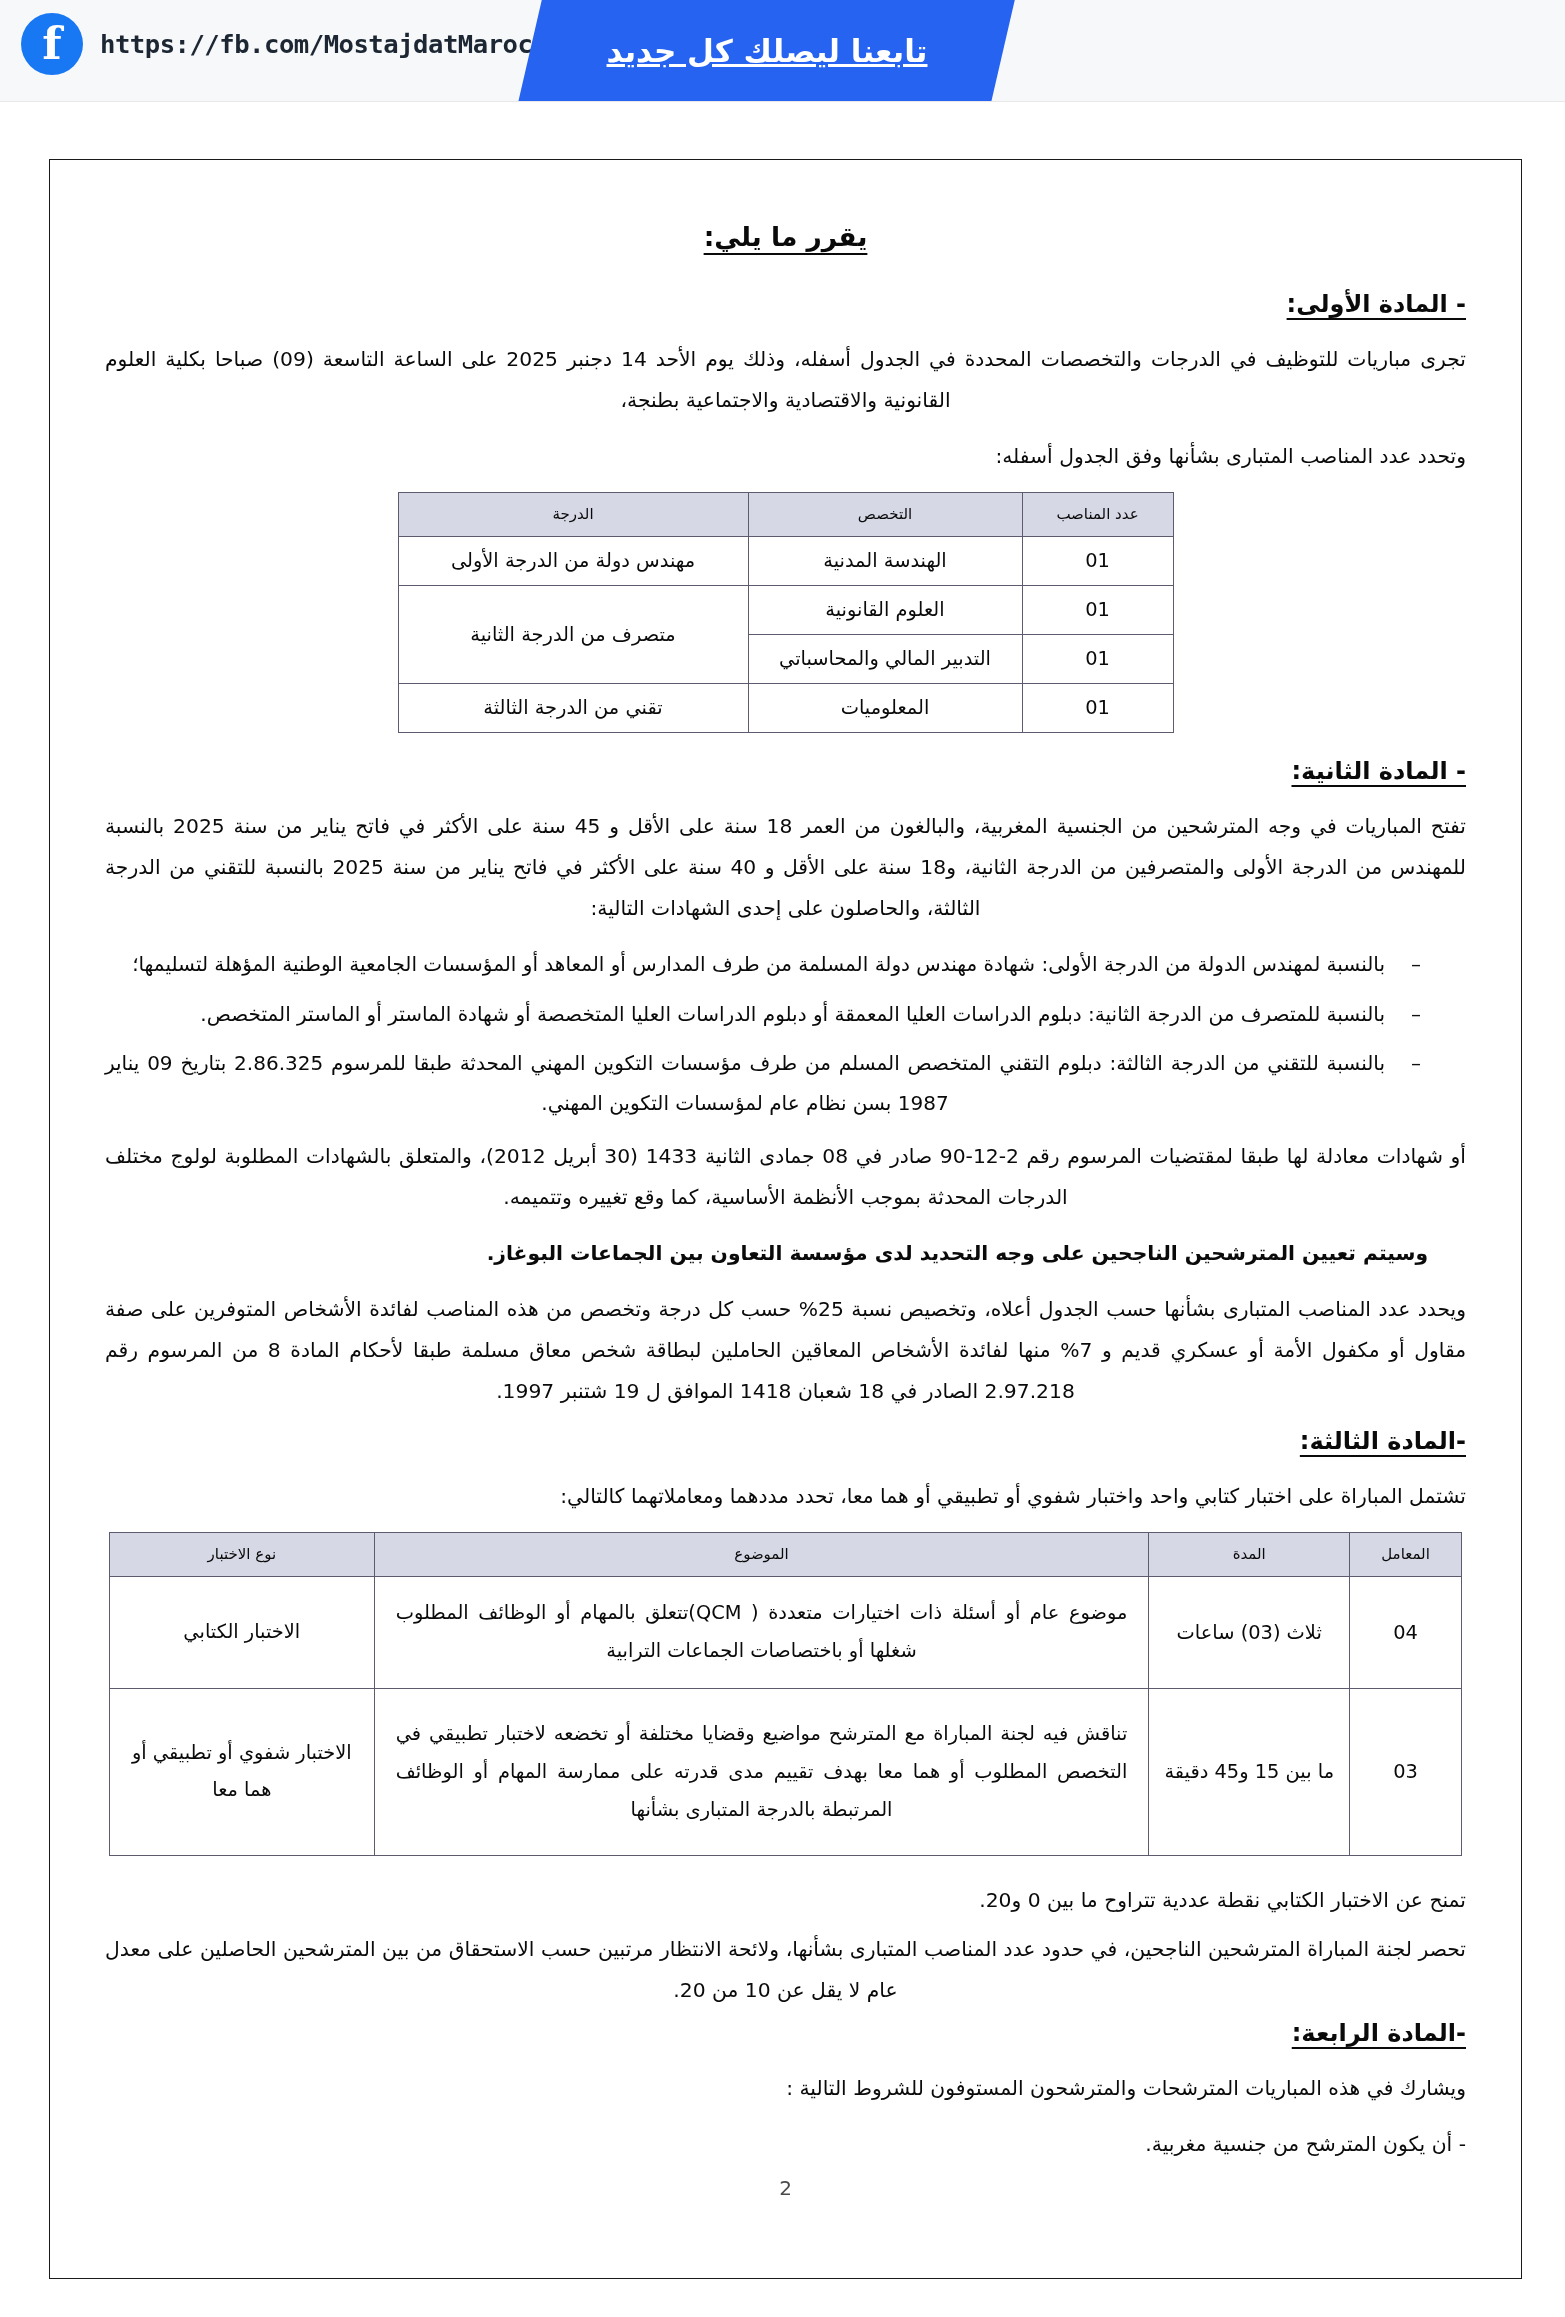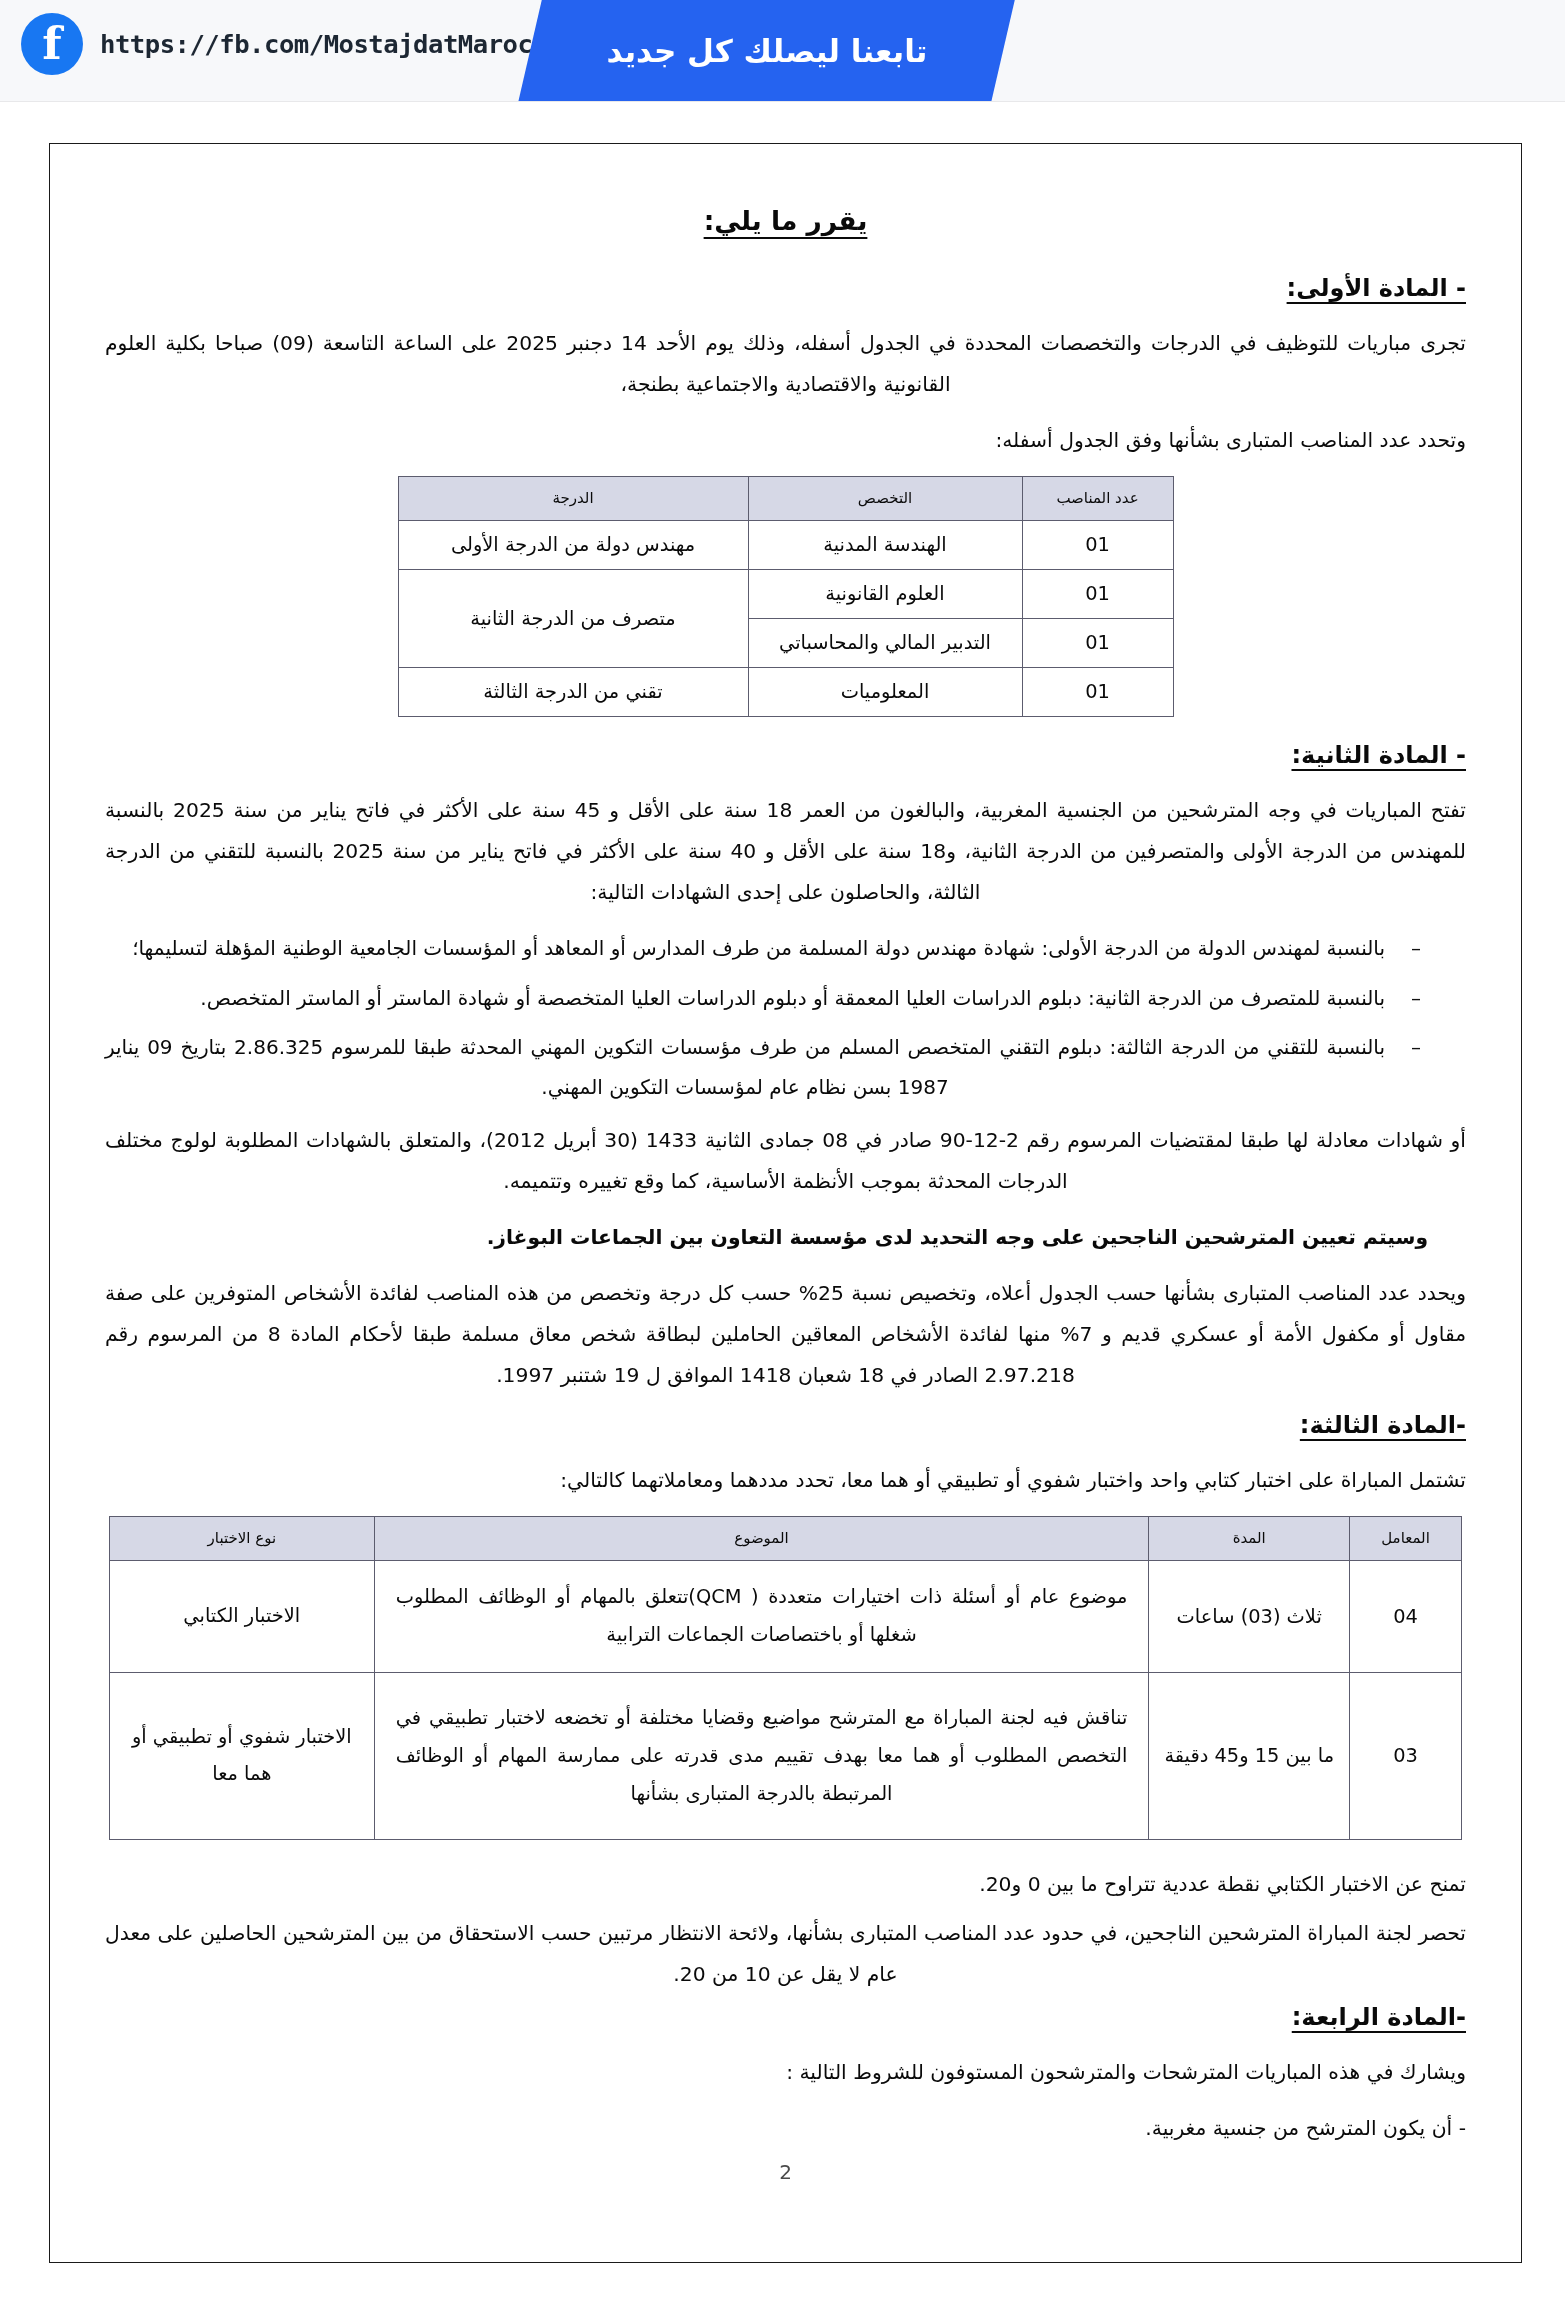--- a/index.html
+++ b/index.html
@@ -79,20 +79,21 @@
     position: absolute;
     left: 554px; top: 0;
     width: 426px; height: 102px;
     display: flex;
     align-items: center;
     justify-content: center;
     color: #ffffff;
     font-size: 31px;
     font-weight: 700;
     white-space: nowrap;
+    text-decoration: underline;
   }
   .banner-right {
     position: absolute;
     right: 0; top: 0;
     height: 102px;
     display: flex;
     align-items: center;
     gap: 23px;
     padding-left: 26.5px;
     padding-right: 19px;
@@ -134,21 +135,21 @@
     color: #8a6030;
     margin-top: 1.9px;
     text-align: center;
     line-height: 1.2;
   }
 
   
   .sheet {
     position: absolute;
     left: 49px;
-    top: 143px;
+    top: 159px;
     width: 1473px;
     height: 2120px;
     background: #ffffff;
     border: 1.9px solid #1a1a1a;
   }
   .sheet-inner {
     position: relative;
     width: 100%;
     height: 100%;
     padding: 36px 55px 0 55px;

